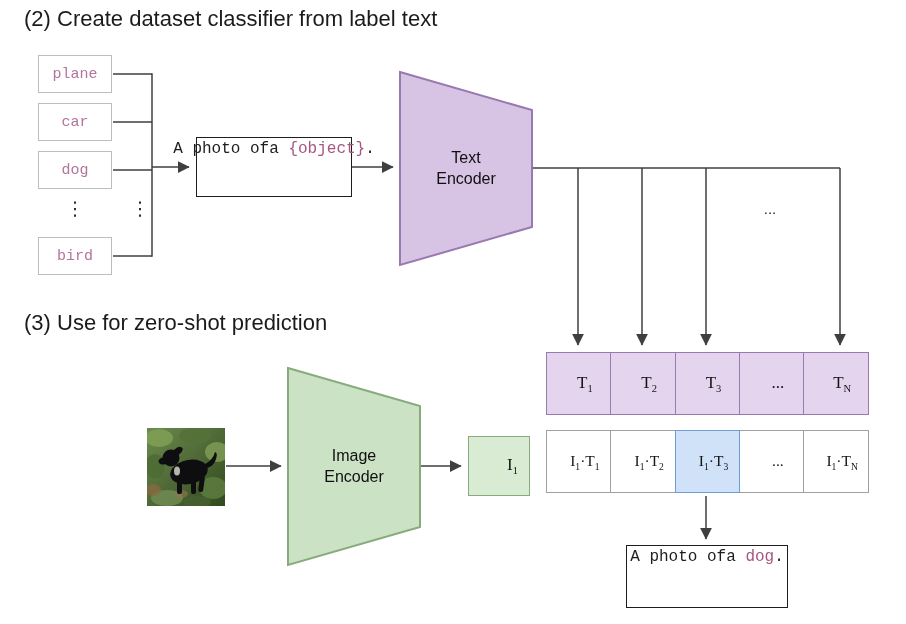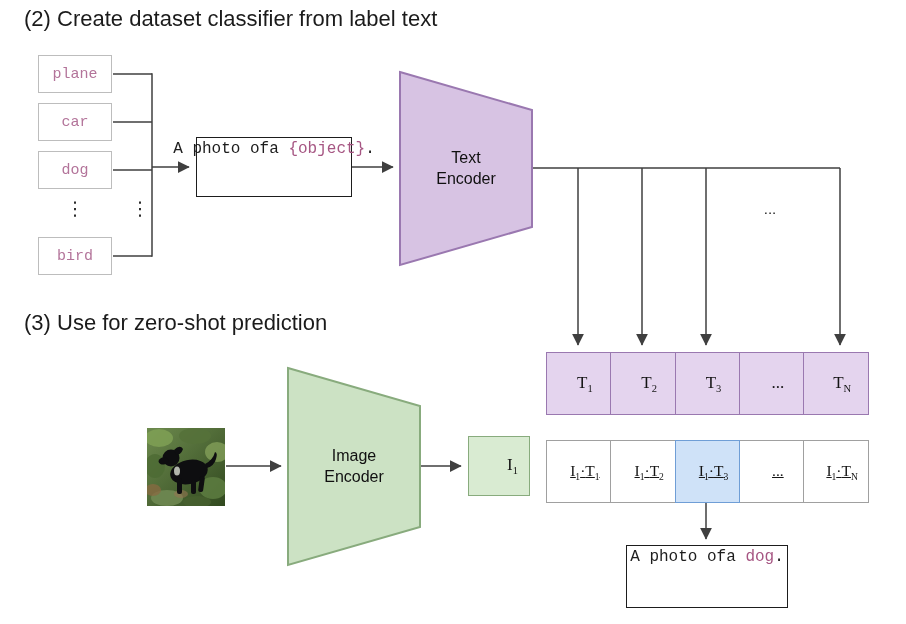--- a/index.html
+++ b/index.html
@@ -152,21 +152,21 @@
     </svg>
   </div>
 
   <div class="enc-label" style="left:354px; top:466px;">
     <span>Image</span>
     <span>Encoder</span>
   </div>
 
   <div class="ibox"><span>I</span><sub>1</sub></div>
 
-  <div class="row prow" style="top:440px;text-decoration:underline;">
+  <div class="row prow" style="top:430px;">
     <div class="cell"><span>I</span><sub>1</sub><span>·</span><span>T</span><sub>1</sub></div>
     <div class="cell"><span>I</span><sub>1</sub><span>·</span><span>T</span><sub>2</sub></div>
     <div class="cell hl"><span>I</span><sub>1</sub><span>·</span><span>T</span><sub>3</sub></div>
     <div class="cell"><span>...</span><sub></sub><span></span><span></span><sub></sub></div>
     <div class="cell"><span>I</span><sub>1</sub><span>·</span><span>T</span><sub>N</sub></div>
   </div>
 
   <div class="textbox" style="left:626px; top:545px; width:162px; height:63px;">
     <div class="tline">A photo of</div>
     <div class="tline"><span>a </span><span class="pink">dog</span><span>.</span></div>

